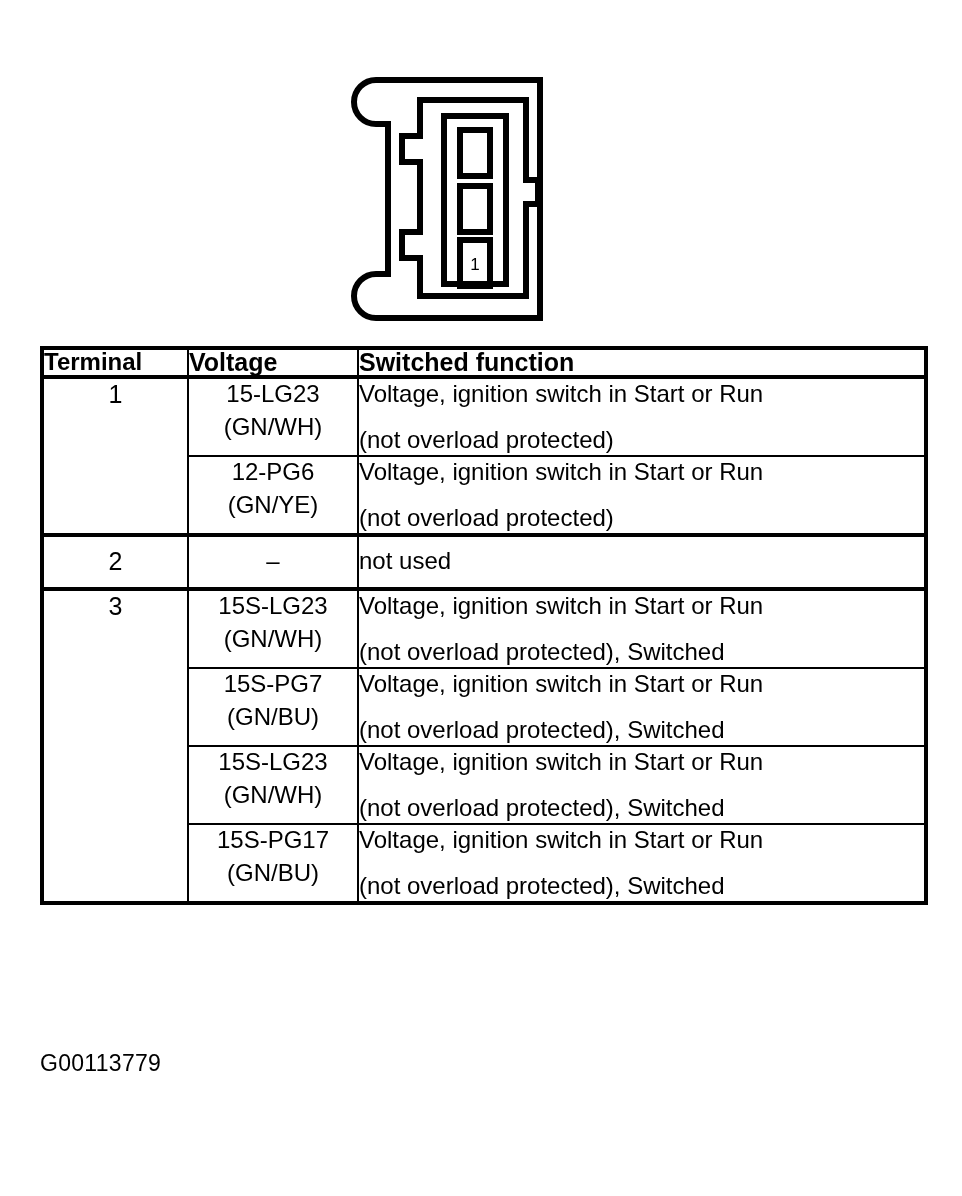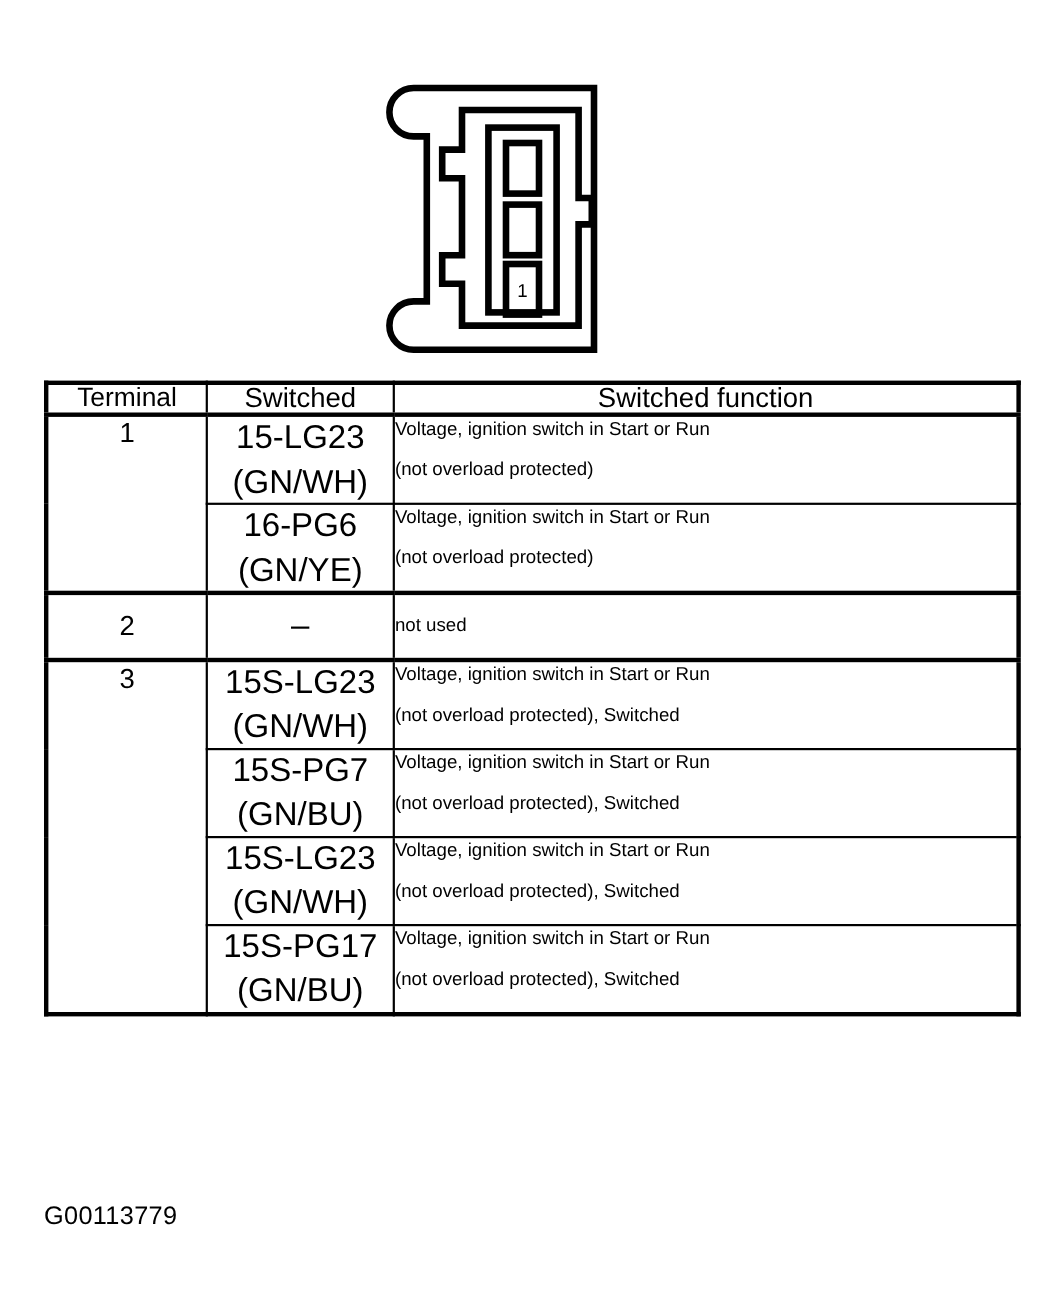--- a/index.html
+++ b/index.html
@@ -59,57 +59,57 @@
     padding: 0;
     vertical-align: top;
     background: #ffffff;
   }
 
   
   table.pinout { border: 4px solid #000000; }
 
   thead th {
     border-bottom-width: 4px;
-    text-align: center;
-    font-weight: normal;
+    text-align: left;
+    font-weight: bold;
     font-size: 25px;
     line-height: 1;
     padding: 11px 4px 12px 4px;
     vertical-align: middle;
   }
   thead th.th-terminal { font-size: 24px; }
 
   
   tr.group-start > td { border-top-width: 4px; }
 
   td.terminal-cell {
     text-align: center;
     font-size: 25px;
     line-height: 1.22;
     padding: 12px 6px 10px 6px;
     border-right-width: 4px;
   }
 
   td.circuit-cell {
     text-align: center;
-    font-size: 30px;
+    font-size: 24px;
     line-height: 1.25;
     padding: 12px 8px 14px 8px;
     border-right-width: 3px;
   }
   td.circuit-cell .code,
   td.circuit-cell .colors {
     display: block;
     white-space: nowrap;
   }
   td.circuit-cell .colors { margin-top: 3px; }
 
   td.function-cell {
     text-align: left;
-    font-size: 17px;
+    font-size: 24px;
     line-height: 1.25;
     padding: 12px 8px 14px 12px;
   }
   td.function-cell .line {
     display: block;
     white-space: nowrap;
   }
   td.function-cell .line2 { margin-top: 16px; }
 
   tr.short-row td.terminal-cell,
@@ -117,21 +117,21 @@
   tr.short-row td.function-cell {
     padding-top: 9px;
     padding-bottom: 10px;
     vertical-align: middle;
   }
 
   
   #figure-caption {
     position: absolute;
     left: 40px;
-    top: 1094px;
+    top: 1052px;
     font-size: 23px;
     line-height: 1;
     letter-spacing: 0.3px;
     white-space: nowrap;
   }
 </style>
 </head>
 <body>
 
 <div id="connector-figure">
@@ -178,40 +178,40 @@
 <div id="terminal-table-wrap">
   <table class="pinout">
     <colgroup>
       <col class="c-terminal">
       <col class="c-circuit">
       <col class="c-function">
     </colgroup>
     <thead>
       <tr>
         <th class="th-terminal">Terminal</th>
-        <th>Switched</th>
+        <th>Voltage</th>
         <th>Switched function</th>
       </tr>
     </thead>
     <tbody>
 
       <tr class="group-start">
         <td class="terminal-cell" rowspan="2">1</td>
         <td class="circuit-cell">
           <span class="code">15-LG23</span>
           <span class="colors">(GN/WH)</span>
         </td>
         <td class="function-cell">
           <span class="line line1">Voltage, ignition switch in Start or Run</span>
           <span class="line line2">(not overload protected)</span>
         </td>
       </tr>
       <tr>
         <td class="circuit-cell">
-          <span class="code">16-PG6</span>
+          <span class="code">12-PG6</span>
           <span class="colors">(GN/YE)</span>
         </td>
         <td class="function-cell">
           <span class="line line1">Voltage, ignition switch in Start or Run</span>
           <span class="line line2">(not overload protected)</span>
         </td>
       </tr>
 
       <tr class="group-start short-row">
         <td class="terminal-cell">2</td>

